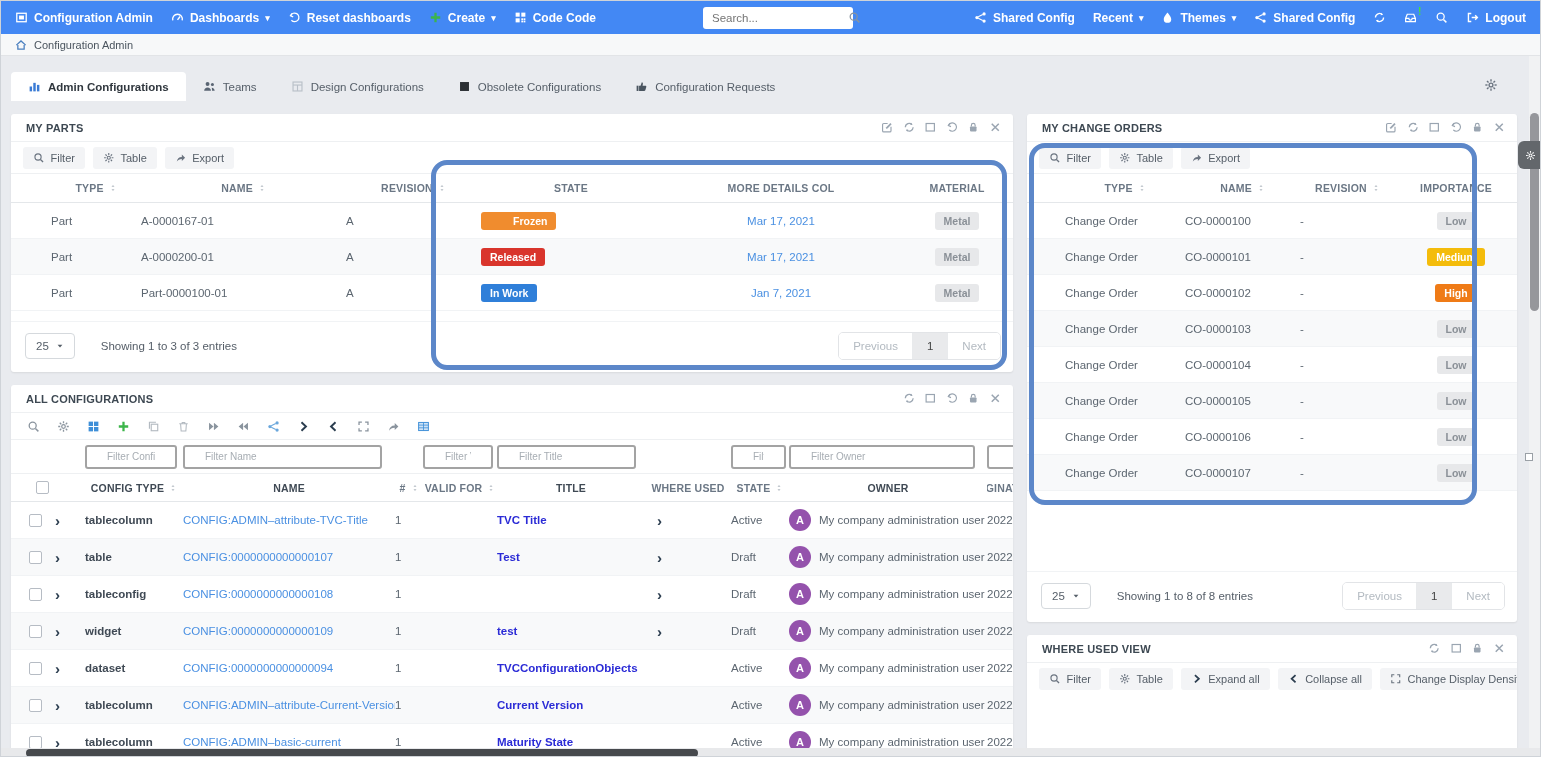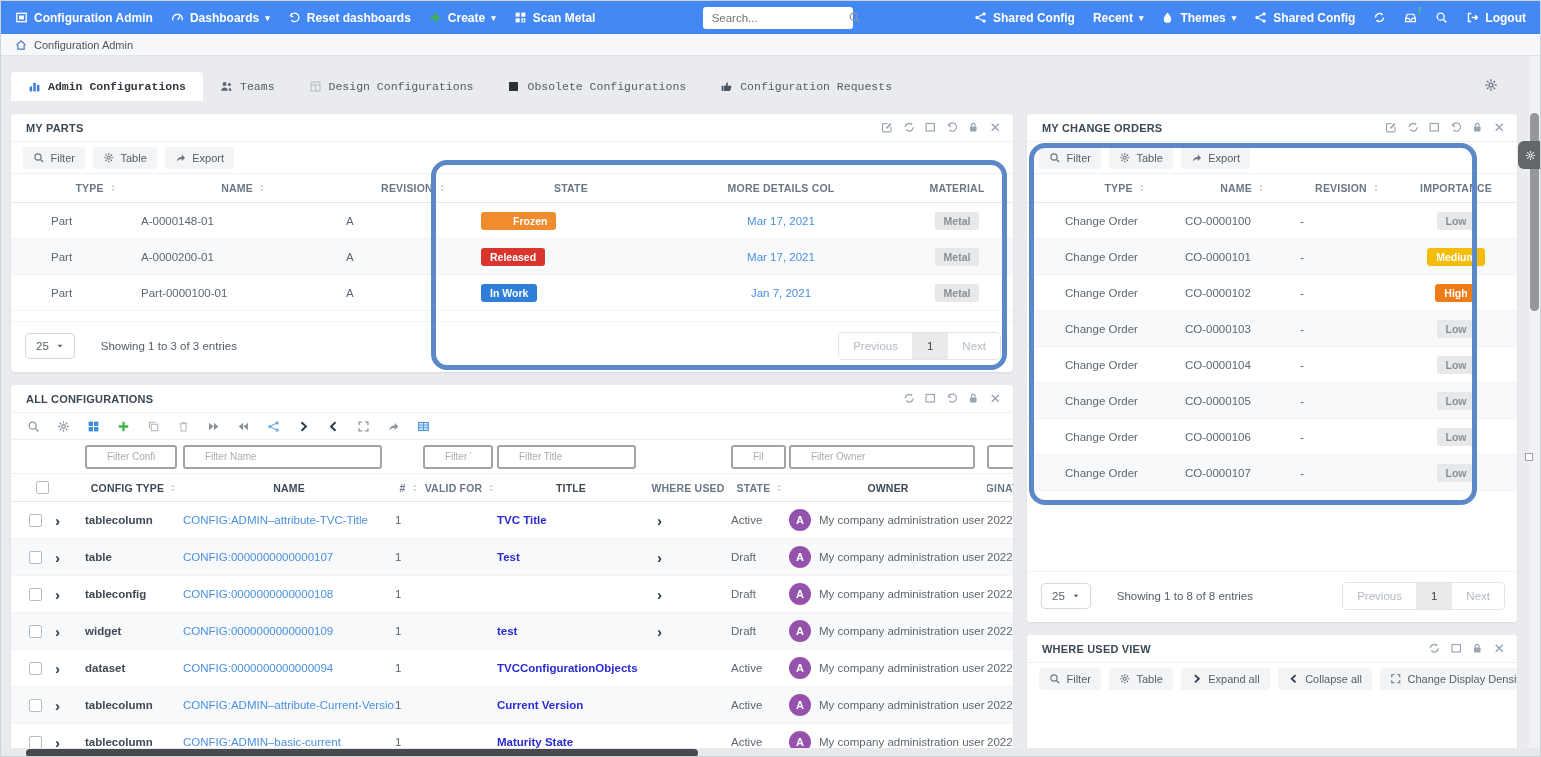--- a/index.html
+++ b/index.html
@@ -26,21 +26,21 @@
   .inbox-wrap { position:relative; }
   .inbox-dot { position:absolute; top:-5px; right:-4px; color:#46e03c; font-size:10px; font-weight:900; }
 
   
   .breadcrumb { height:22px; background:#f7f8f9; border-bottom:1px solid #e2e4e7; display:flex;
                 align-items:center; padding:0 14px; gap:7px; font-size:11px; color:#4a545e; }
   .breadcrumb .pic { color:#4a7fbf; font-size:12px; }
 
   
   main { padding:16px 0 0 10px; }
-  .tabs-row { height:29px; display:flex; align-items:flex-end; position:relative; padding-right:40px;font-family:Liberation Mono, monospace; }
+  .tabs-row { height:29px; display:flex; align-items:flex-end; position:relative; padding-right:40px; }
   .tab { display:flex; align-items:center; gap:7px; padding:0 17px; height:29px; font-size:11.5px;
          color:#555e68; cursor:pointer; }
   .tab.active { background:#fff; border-radius:4px 4px 0 0; font-weight:700; color:#30373e; }
   .tab .pic { font-size:13px; }
   .tabs-gear { position:absolute; right:42px; top:6px; color:#6b7480; font-size:14px; cursor:pointer; }
 
   
   .cols { display:flex; gap:14px; margin-top:13px; }
   .col-left { width:1002px; }
   .col-right { width:490px; }
@@ -182,21 +182,21 @@
             <svg viewBox="0 0 16 16" fill="currentColor">
               <rect x="2" y="2" width="5" height="5"></rect>
               <rect x="9" y="2" width="5" height="5"></rect>
               <rect x="2" y="9" width="5" height="5"></rect>
               <rect x="9" y="9" width="2.2" height="2.2"></rect>
               <rect x="11.8" y="9" width="2.2" height="2.2"></rect>
               <rect x="9" y="11.8" width="2.2" height="2.2"></rect>
               <rect x="11.8" y="11.8" width="2.2" height="2.2"></rect>
             </svg>
           </span>
-        <span>Scan Metal</span>
+        <span>Code Code</span>
       </span>
     </div>
     <div class="nav-spacer"></div>
     <div class="nav-search">
       <input type="text" placeholder="Search..." style="">
       <span class="pic">
           <svg viewBox="0 0 16 16">
             <circle cx="7" cy="7" r="4.3" fill="none" stroke="currentColor" stroke-width="1.6"></circle>
             <line x1="10.4" y1="10.4" x2="14" y2="14" stroke="currentColor" stroke-width="1.8"></line>
           </svg>
@@ -472,21 +472,21 @@
                 <span>MORE DETAILS COL</span>
               </div>
             <div class="th center">
                 <span>MATERIAL</span>
               </div>
           </div>
           <div class="tbody">
 
               <div class="grid parts-grid row">
                 <div class="td">Part</div>
-                <div class="td">A-0000148-01</div>
+                <div class="td">A-0000167-01</div>
                 <div class="td">A</div>
                 <div class="td">
                   <span class="badge" style="background: rgb(240, 140, 46); color: rgb(255, 255, 255); padding-left: 32px;">Frozen</span>
                 </div>
                 <div class="td center">
                   <a class="link-date">Mar 17, 2021</a>
                 </div>
                 <div class="td center">
                   <span class="badge" style="background: rgb(231, 232, 234); color: rgb(138, 144, 151);">Metal</span>
                 </div>

